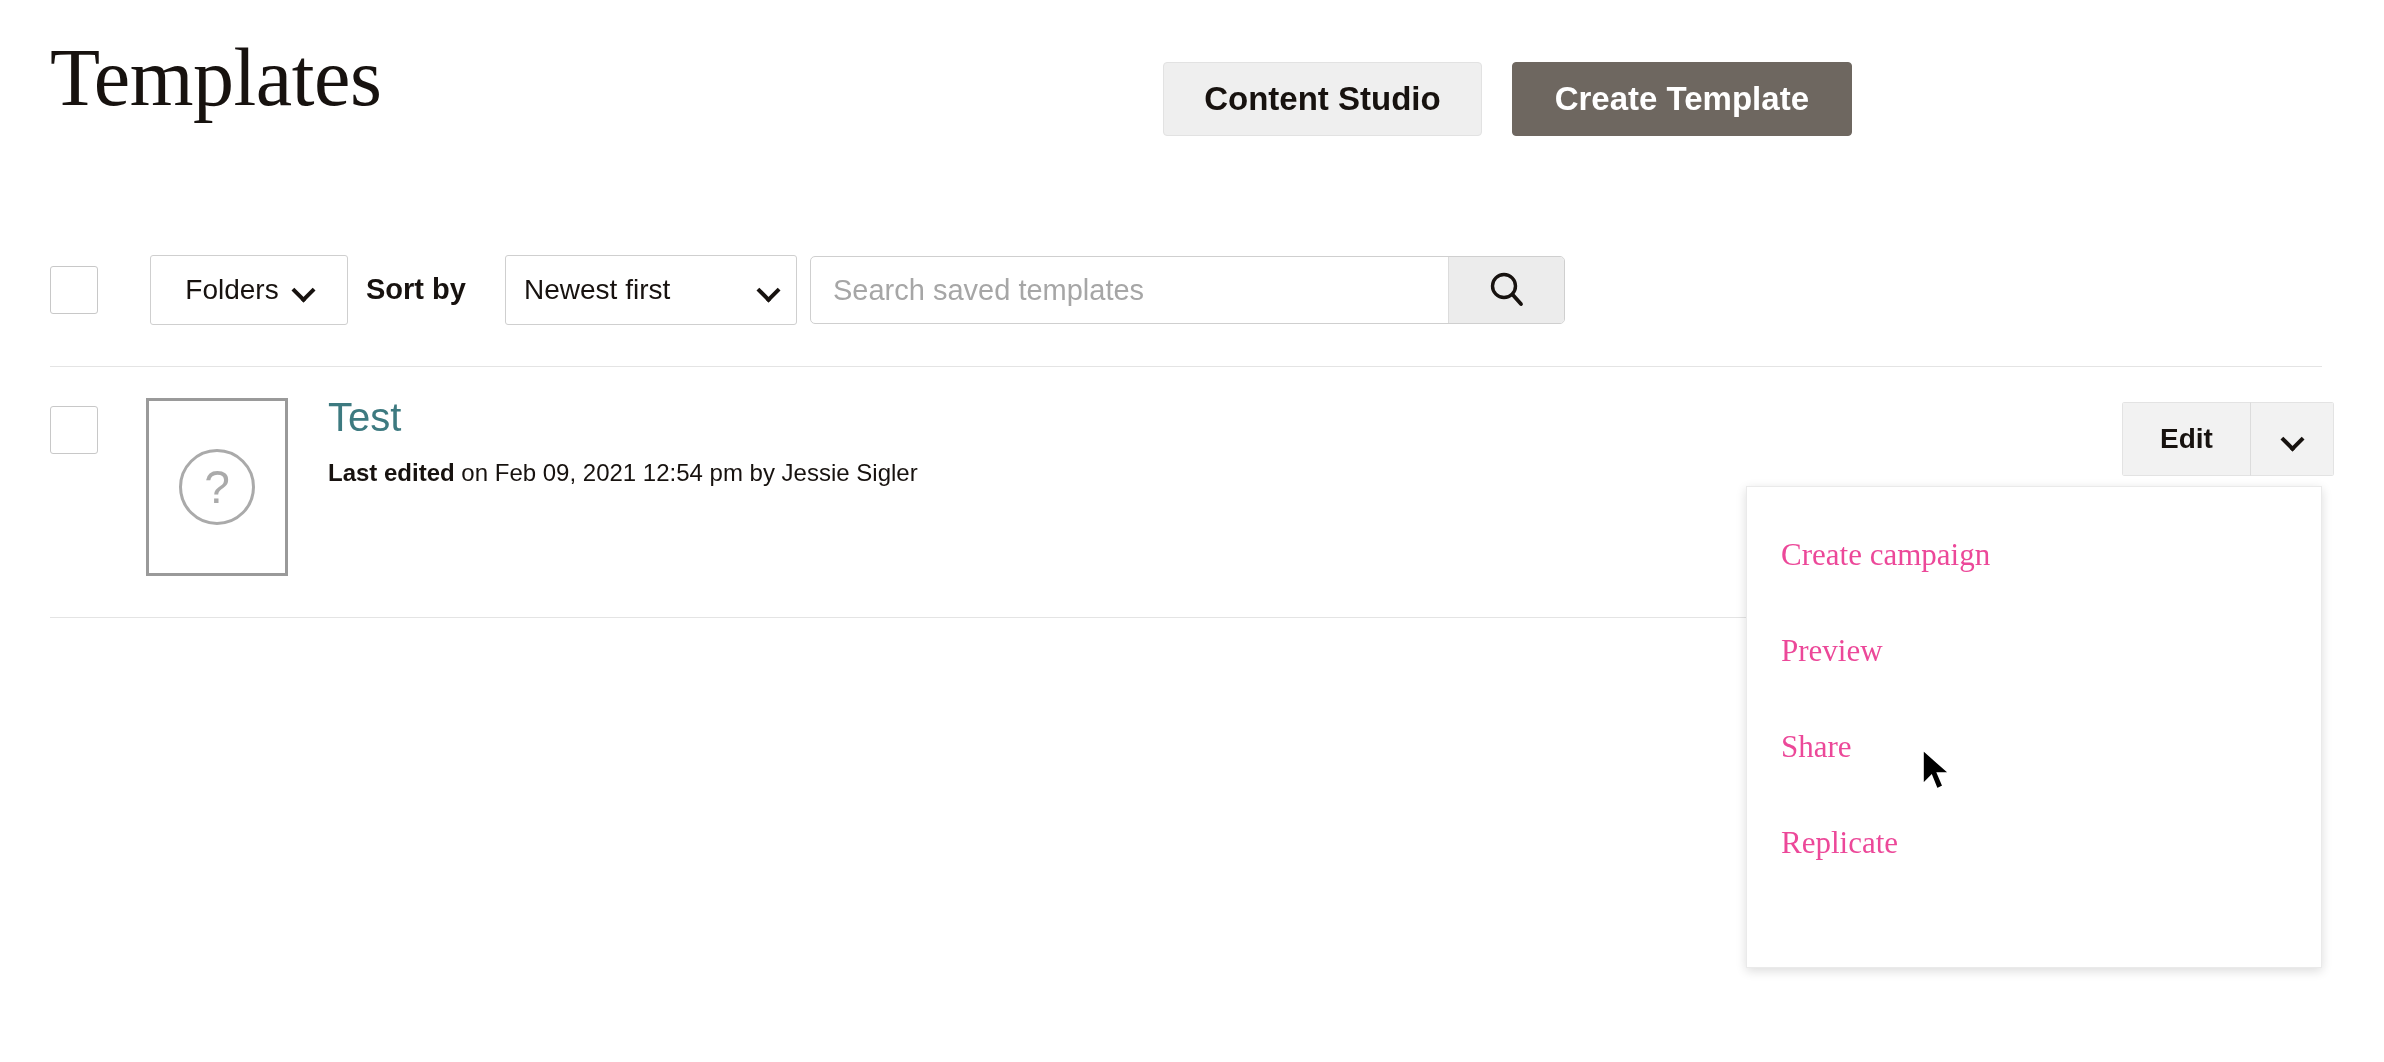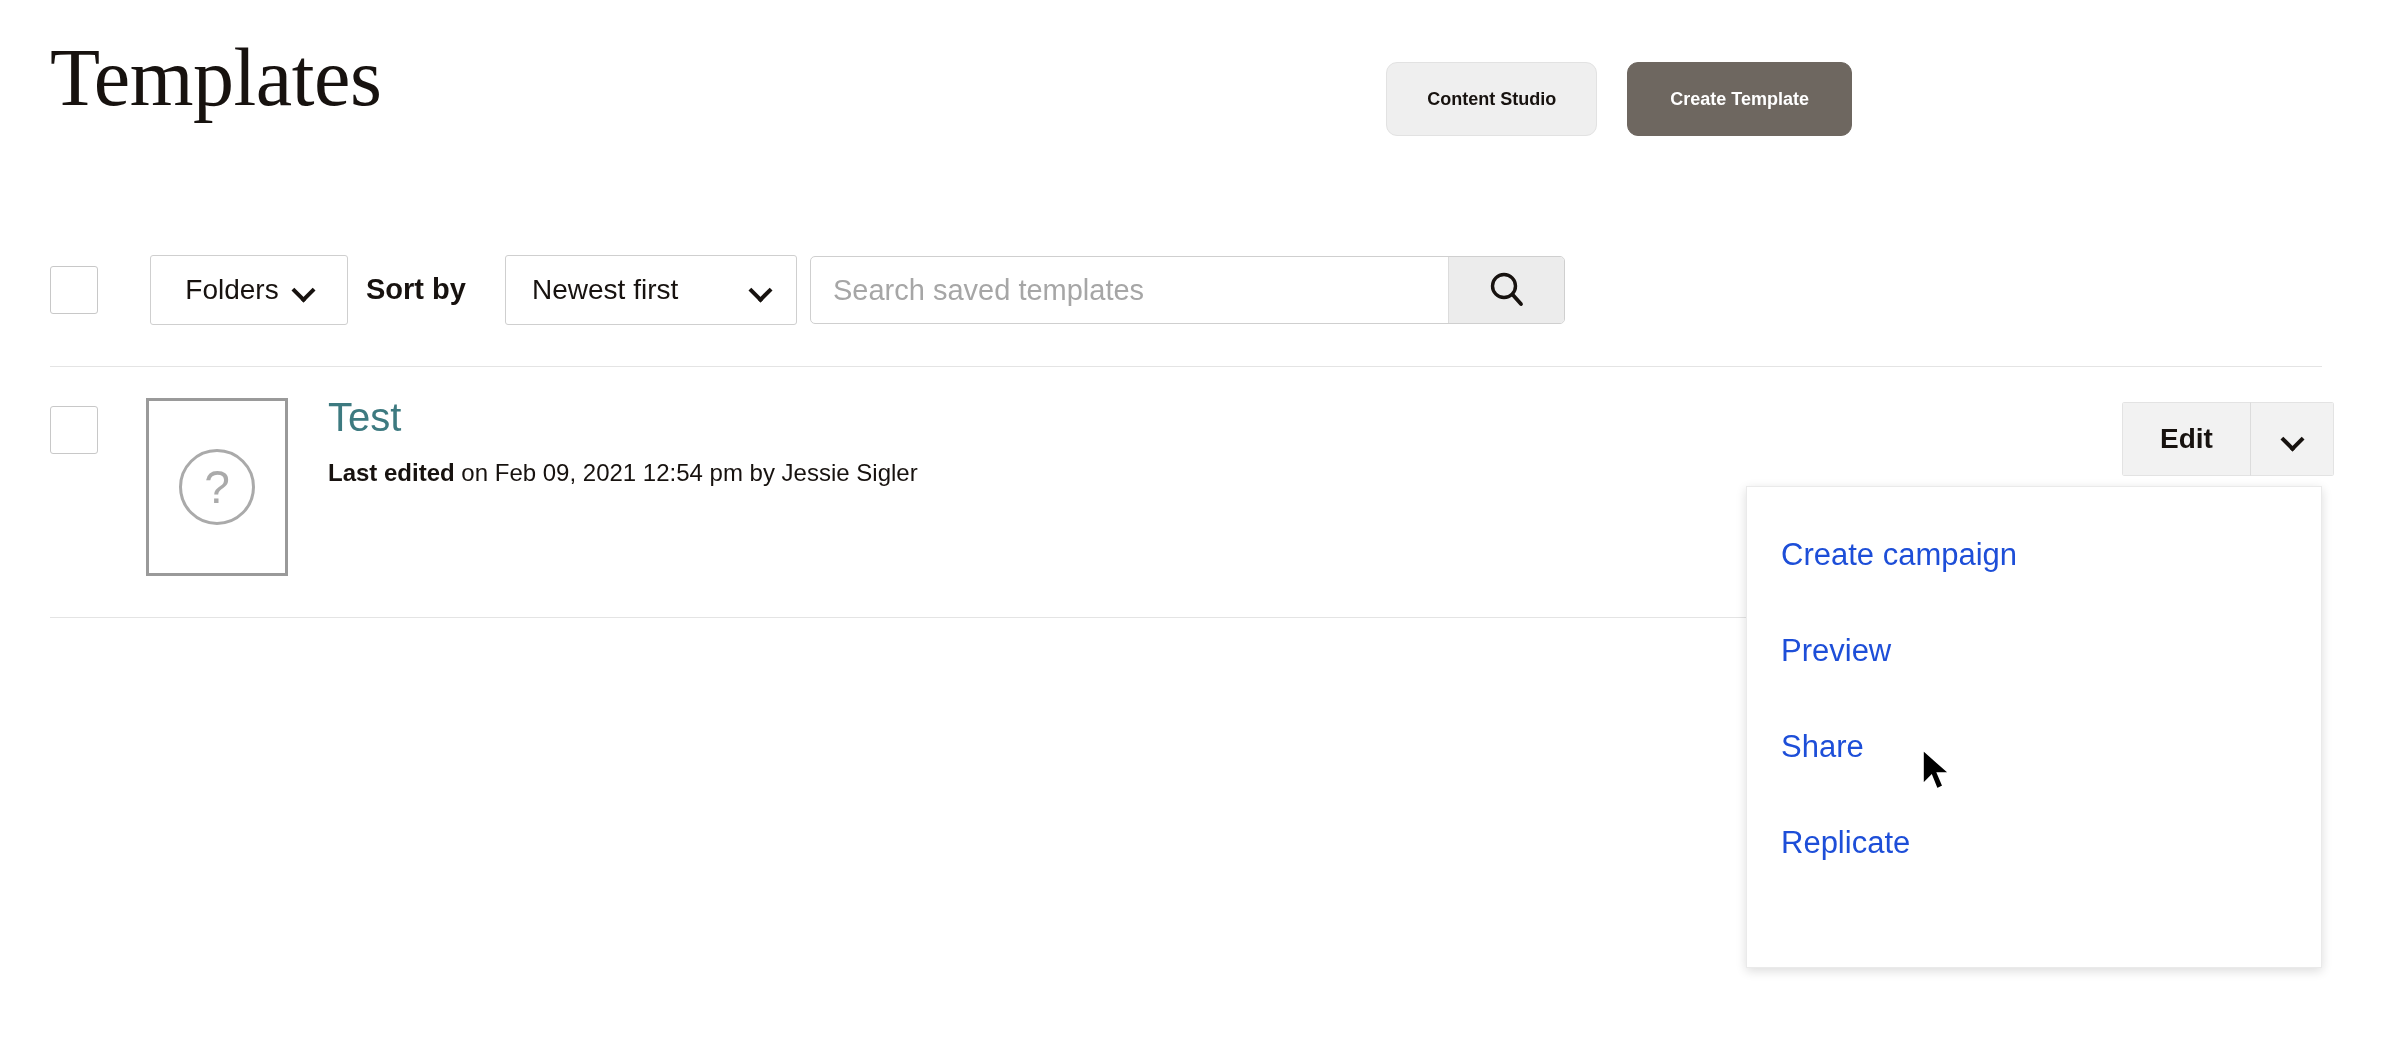--- a/index.html
+++ b/index.html
@@ -41,23 +41,23 @@
   .header-actions {
     position: absolute;
     right: 52px;
     top: 62px;
     display: flex;
     align-items: center;
     gap: 30px;
   }
   .btn {
     font-family: "Liberation Sans", sans-serif;
-    font-size: 18px;
+    font-size: 33px;
     font-weight: 700;
-    border-radius: 11px;
+    border-radius: 4px;
     display: inline-flex;
     align-items: center;
     justify-content: center;
     cursor: pointer;
     white-space: nowrap;
     user-select: none;
   }
   .btn-secondary {
     height: 74px;
     padding: 0 40px;
@@ -100,21 +100,21 @@
     border: 1px solid #cfcfcf;
     border-radius: 3px;
     height: 70px;
     display: inline-flex;
     align-items: center;
     justify-content: center;
     gap: 14px;
     font-size: 28px;
     color: #17120f;
     cursor: pointer;
-    padding: 0 26px;
+    padding: 0 18px;
     white-space: nowrap;
   }
   .folders-btn {
     position: absolute;
     left: 150px;
     top: 255px;
     width: 198px;
   }
   .sortby-label {
     position: absolute;
@@ -304,23 +304,24 @@
     box-shadow: 0 3px 10px rgba(0,0,0,0.14);
     padding-top: 20px;
     z-index: 20;
   }
   .menu-item {
     height: 96px;
     display: flex;
     align-items: center;
     padding-left: 34px;
     font-size: 31px;
-    color: #1d4ed8;
-    cursor: pointer;
-    white-space: nowrap;
+    color: #ec4899;
+    cursor: pointer;
+    white-space: nowrap;
+    font-family: Liberation Serif, serif;
   }
 
   
   .cursor {
     position: absolute;
     left: 1921px;
     top: 748px;
     z-index: 40;
     pointer-events: none;
   }

